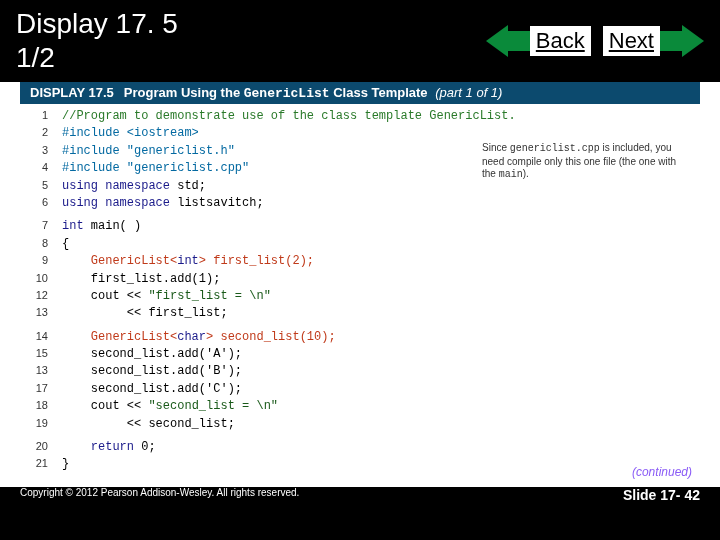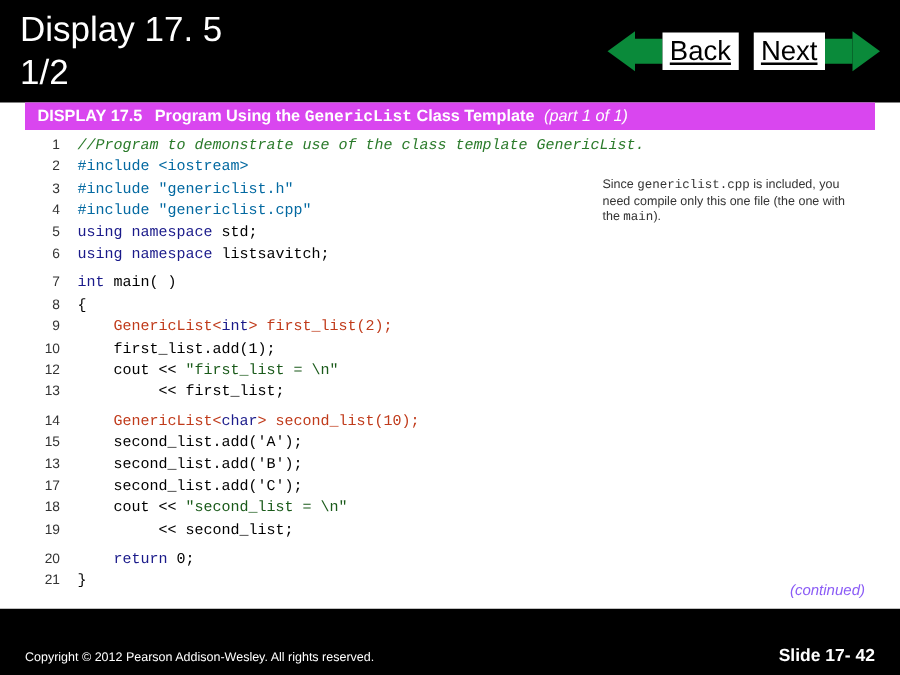--- a/index.html
+++ b/index.html
@@ -6,40 +6,40 @@
   body { width: 720px; height: 540px; background: #000; font-family: Arial, sans-serif; overflow: hidden; }
   .header { background: #000; color: #fff; padding: 8px 16px; display: flex; align-items: center; height: 82px; }
   .title-block { flex: 1; }
   .title { font-size: 28px; line-height: 1.2; }
   .nav-btn { display: inline-flex; align-items: center; margin-left: 12px; cursor: pointer; }
   .nav-btn .label { background: #fff; color: #000; font-size: 22px; padding: 2px 6px; text-decoration: underline; }
   .arrow-left { width: 0; height: 0; border-top: 16px solid transparent; border-bottom: 16px solid transparent; border-right: 22px solid #0a8a3a; }
   .arrow-right { width: 0; height: 0; border-top: 16px solid transparent; border-bottom: 16px solid transparent; border-left: 22px solid #0a8a3a; }
   .arrow-body { width: 22px; height: 20px; background: #0a8a3a; }
   .content { background: #fff; margin: 0; height: 405px; position: relative; }
-  .strip { background: #d946ef; color: #fff; font-family: Arial, sans-serif; font-size: 13px; padding: 3px 10px; margin: 0 20px; display: flex; align-items: baseline; }
+  .strip { background: #0c4a6e; color: #fff; font-family: Arial, sans-serif; font-size: 13px; padding: 3px 10px; margin: 0 20px; display: flex; align-items: baseline; }
   .strip .dlabel { font-weight: bold; margin-right: 10px; }
   .strip .dtitle { font-weight: bold; }
   .strip .mono { font-family: "Courier New", monospace; font-weight: bold; }
   .strip .part { font-style: italic; margin-left: 4px; font-weight: normal; }
   .code-area { position: relative; padding: 4px 20px 0 20px; font-family: "Courier New", monospace; font-size: 12px; }
   .line { display: flex; align-items: baseline; line-height: 1.45; }
   .lnum { width: 28px; text-align: right; color: #333; margin-right: 14px; font-family: Arial, sans-serif; font-size: 11px; }
   .code { white-space: pre; }
-  .c-comment { color: #2a7a2a; font-style: italic; }
+  .c-comment { color: #2a7a2a; }
   .c-pre { color: #0369a1; }
   .c-kw { color: #1a1a8a; }
   .c-type { color: #c03a1a; }
   .c-str { color: #1a5a1a; }
   .c-plain { color: #000; }
   .gap { height: 6px; }
   .note { position: absolute; right: 28px; top: 38px; width: 210px; font-family: "Comic Sans MS", cursive, sans-serif; font-size: 10px; color: #333; line-height: 1.25; }
   .note .nmono { font-family: "Courier New", monospace; }
   .continued { position: absolute; right: 28px; bottom: 8px; font-style: italic; font-size: 12px; color: #8b5cf6; }
-  .footer { background: #000; color: #fff; height: 45px; display: flex; align-items: flex-end; justify-content: space-between; padding: 0 20px; }
+  .footer { background: #000; color: #fff; height: 45px; display: flex; align-items: flex-start; justify-content: space-between; padding: 0 20px; }
   .copyright { font-size: 10px; }
   .slide-num { font-size: 14px; font-weight: bold; }
 </style>
 </head>
 <body>
 
 <div class="header">
   <div class="title-block">
     <div class="title">Display 17. 5</div>
     <div class="title">1/2</div>

